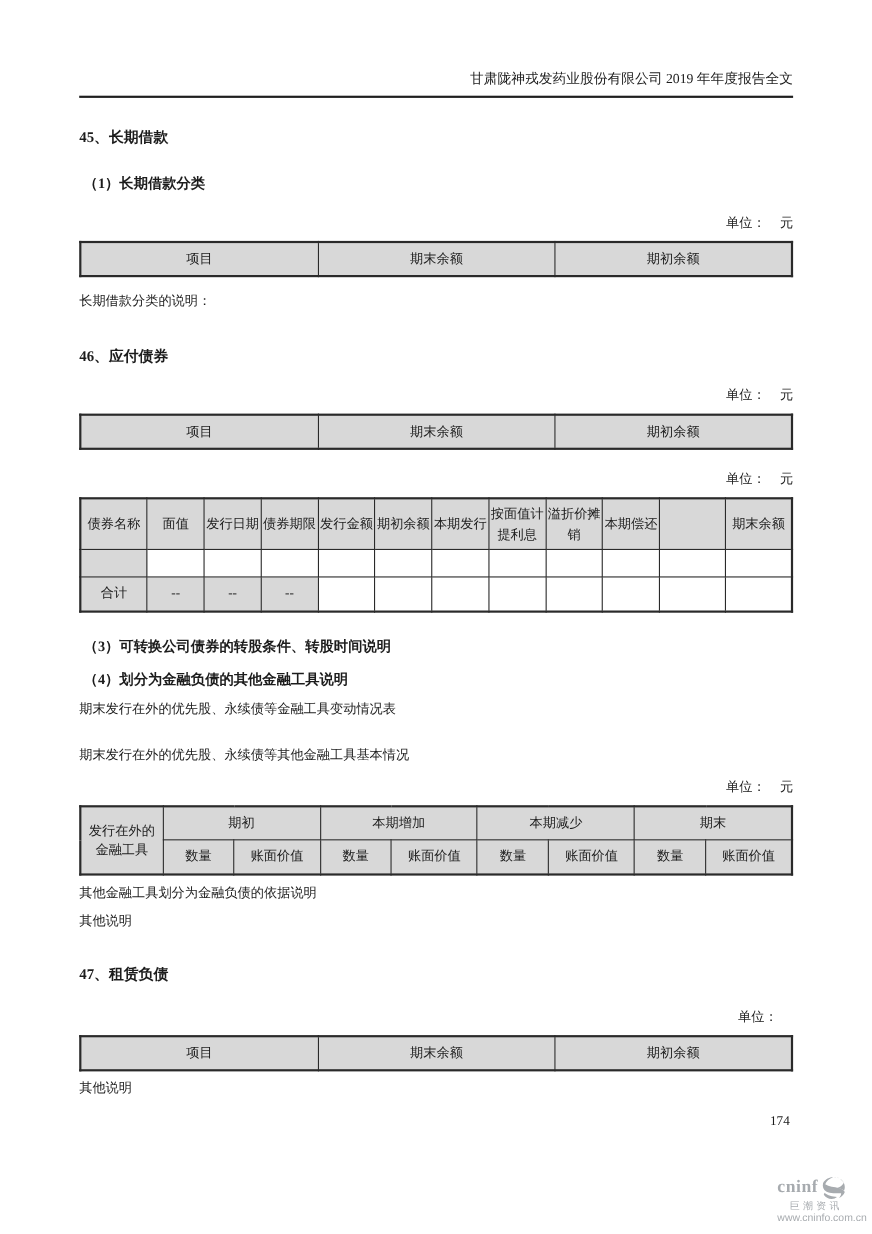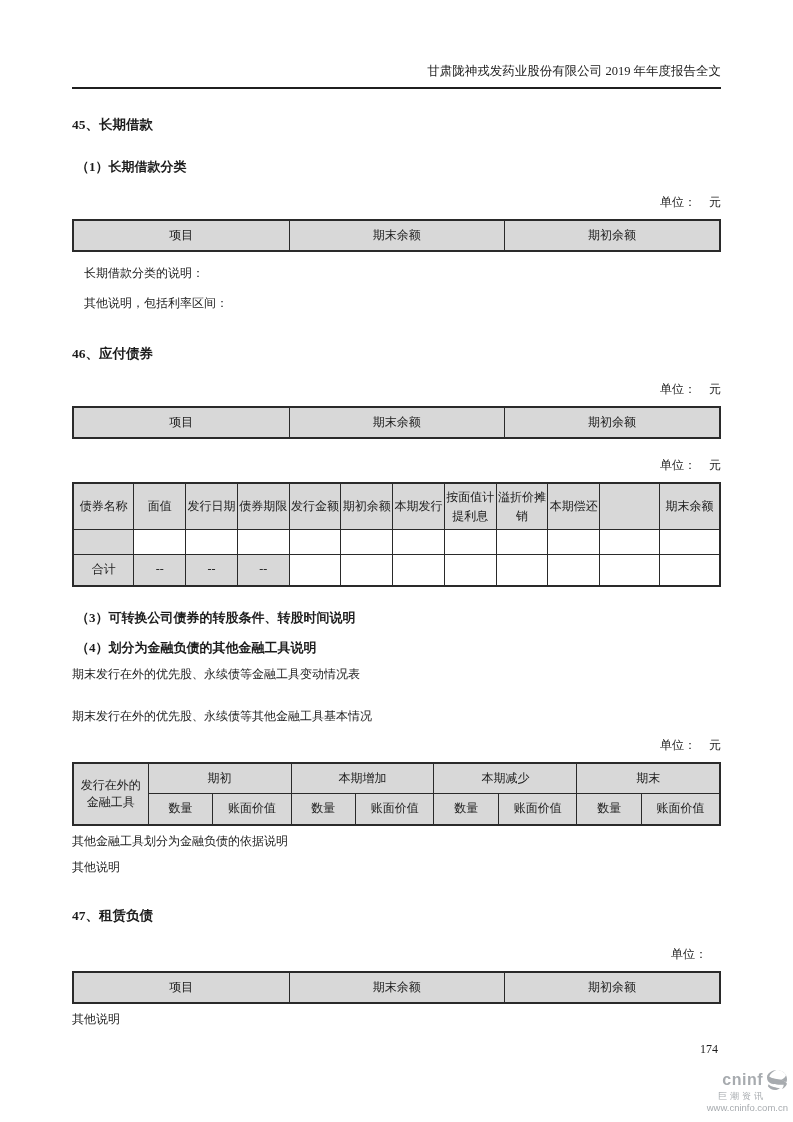--- a/index.html
+++ b/index.html
@@ -15,21 +15,21 @@
   .doc-header {
     padding-top: 46px; padding-bottom: 7px;
     text-align: right; font-size: 12.5px;
     border-bottom: 2px solid #1f1f1f;
     margin-top: 17px;
   }
 
   .sec-title { font-weight: bold; font-size: 13.5px; margin: 27px 0 0 0; }
   .sub-title { font-weight: bold; font-size: 13px;  margin: 24px 0 0 4px; }
   .para      { font-size: 12px; margin: 0; padding: 0; }
-  .note      { margin-top: 13px; margin-left: 12px; }
+  .note      { margin-top: 13px; }
   .para-tight{ margin-top: 9px; }
 
   .unit-line { text-align: right; font-size: 12px; margin: 18px 0 8px 0; }
   .unit-line .cur { display:inline-block; margin-left: 13px; min-width: 1px; }
 
   table { border-collapse: collapse; width: 100%; table-layout: fixed; font-size: 12px; }
   table { border: 2px solid #2a2a2a; }
   th, td { border: 1px solid #2a2a2a; text-align: center; vertical-align: middle; padding: 2px 1px; font-weight: normal; }
   .shaded { background: #d8d8d8; }
   .h27 td, .h27 th { height: 31px; }
@@ -37,21 +37,21 @@
 
   .tbl-gap   { margin-top: 0; }
   .bonds th  { line-height: 1.55; padding: 4px 1px; }
 
   .pageno { text-align: right; font-size: 12px; margin-top: 14px; padding-right: 3px; }
 
   .brand {
     position: absolute; right: 5px; bottom: 8px; text-align: right;
     color: #a7abaf; font-family: "Liberation Sans", sans-serif; line-height: 1.15;
   }
-  .brand .row1 { display: flex; align-items: center; justify-content: flex-end; gap: 3px; }
+  .brand .row1 { display: flex; align-items: center; gap: 3px; font-family: Liberation Serif, serif; }
   .brand .word { font-size: 16px; font-weight: bold; letter-spacing: 0.5px; }
   .brand .cn   { font-size: 9px; letter-spacing: 3px; padding-right: 22px; margin-top: 1px; }
   .brand .url  { font-size: 9.5px; margin-top: 2px; }
 </style>
 </head>
 <body>
 
 <div class="page">
   <div class="content">
 
@@ -75,21 +75,20 @@
       <tbody>
           <tr class="h27">
         <th class="shaded">项目</th>
         <th class="shaded">期末余额</th>
         <th class="shaded">期初余额</th>
       </tr>
     </tbody>
       </table>
 
     <p class="para note">长期借款分类的说明：</p>
-    <p class="para note">其他说明，包括利率区间：</p>
 
     <p class="sec-title" style="margin-top:33px">46、应付债券</p>
 
     <div class="unit-line">
       <span>单位：</span><span class="cur">元</span>
     </div>
 
     <table>
       <colgroup>
           <col style="width:33.4%">

